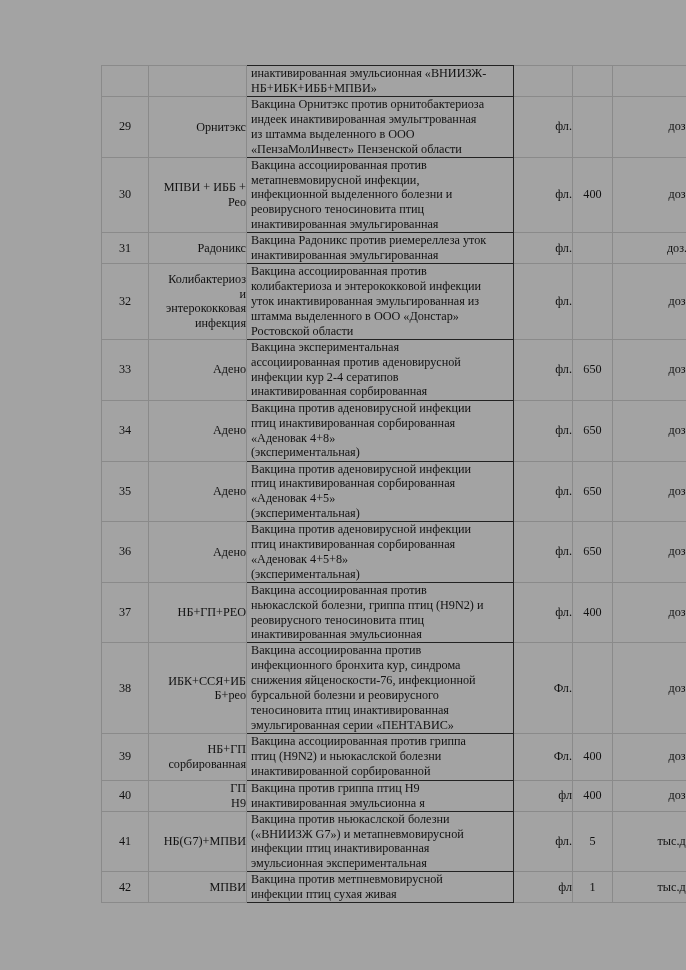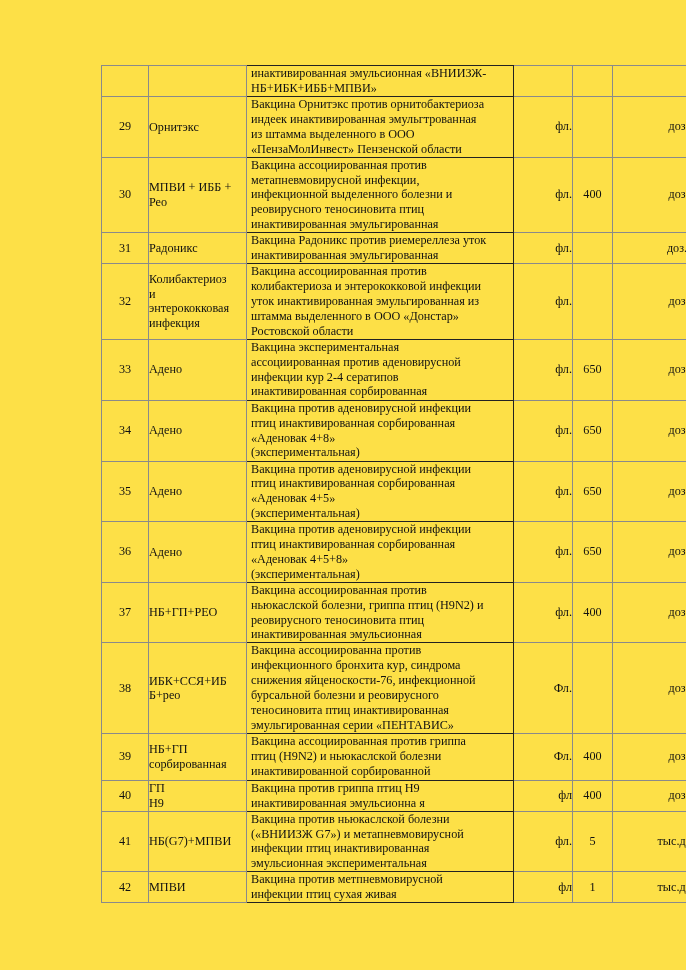--- a/index.html
+++ b/index.html
@@ -1,23 +1,23 @@
 <!DOCTYPE html>
 <html><head>
 <meta charset="utf-8">
 <style>
   html, body { margin: 0; padding: 0; background: #ffffff; }
   body { width: 686px; height: 970px; position: relative; overflow: hidden;
          font-family: "Liberation Serif", "DejaVu Serif", serif; color: #111; }
-  .page { position: absolute; left: 0; top: 0; width: 686px; height: 970px; background: #fde047; }
+  .page { position: absolute; left: 0; top: 0; width: 686px; height: 970px; background: #a3a3a3; }
   table.vac { position: absolute; left: 101px; top: 65px; border-collapse: collapse;
               table-layout: fixed; width: 562px; font-size: 12.2px; line-height: 14.9px; }
   table.vac td { border: 1px solid #8a8a8a; padding: 0; vertical-align: middle; }
   table.vac td.num { text-align: center; width: 46px; }
-  table.vac td.name { text-align: left; width: 97px; line-height: 14.5px; }
+  table.vac td.name { text-align: right; width: 97px; line-height: 14.5px; }
   table.vac td.desc { text-align: left; width: 260px; padding-left: 4px; padding-right: 2px;
                       border: 1px solid #222; border-bottom: 1.5px solid #222; }
   table.vac td.unit { text-align: right; width: 58px; }
   table.vac td.qty { text-align: center; width: 39px; margin-left: 33px; }
   table.vac td.meas { text-align: center; width: 56px; padding-left: 36px; }
   .line { display: block; white-space: nowrap; }
 </style>
 </head>
 <body>
 

